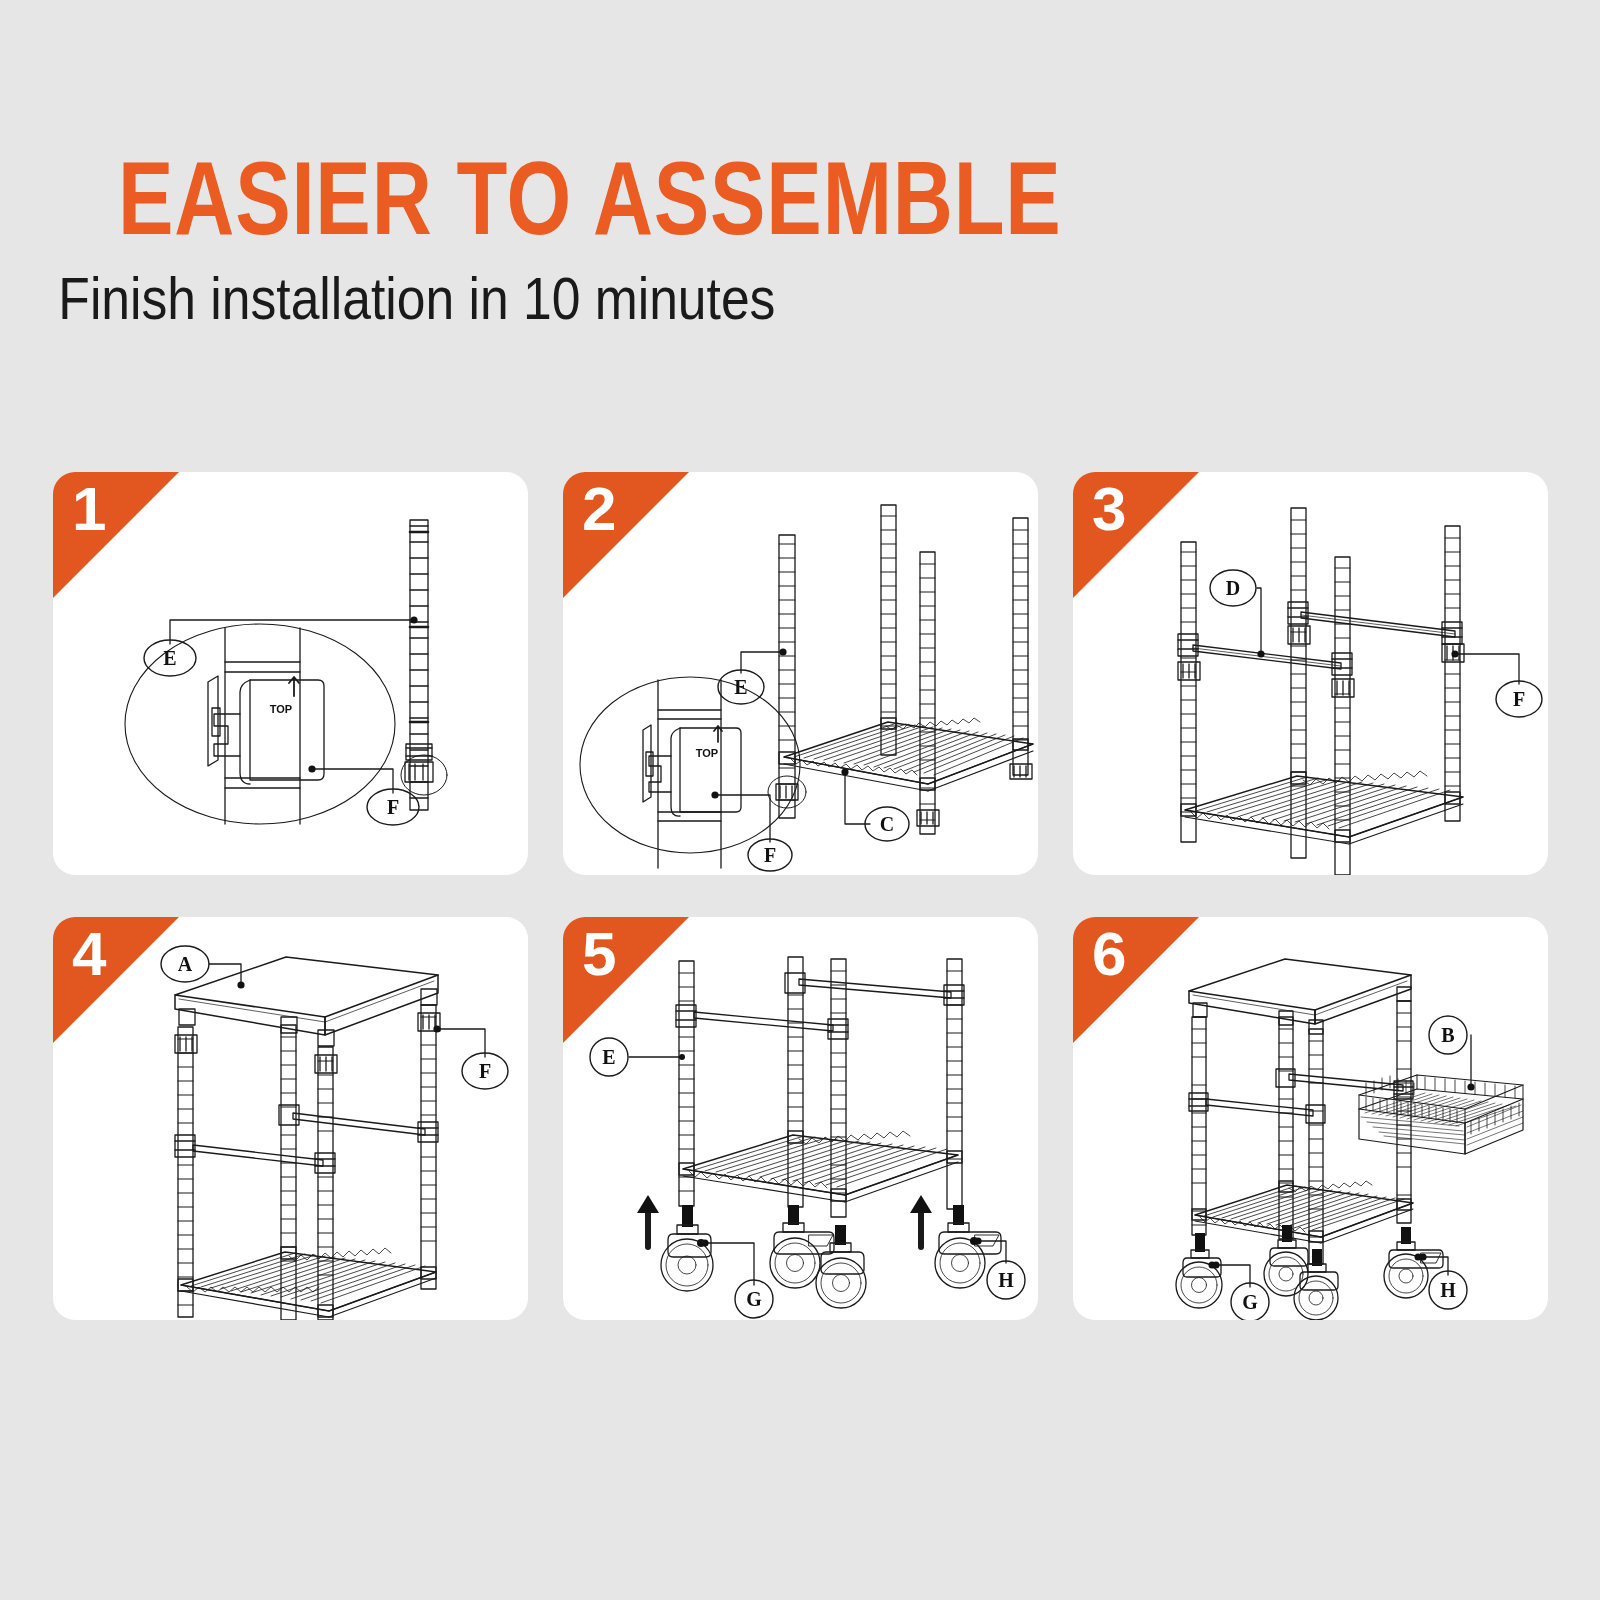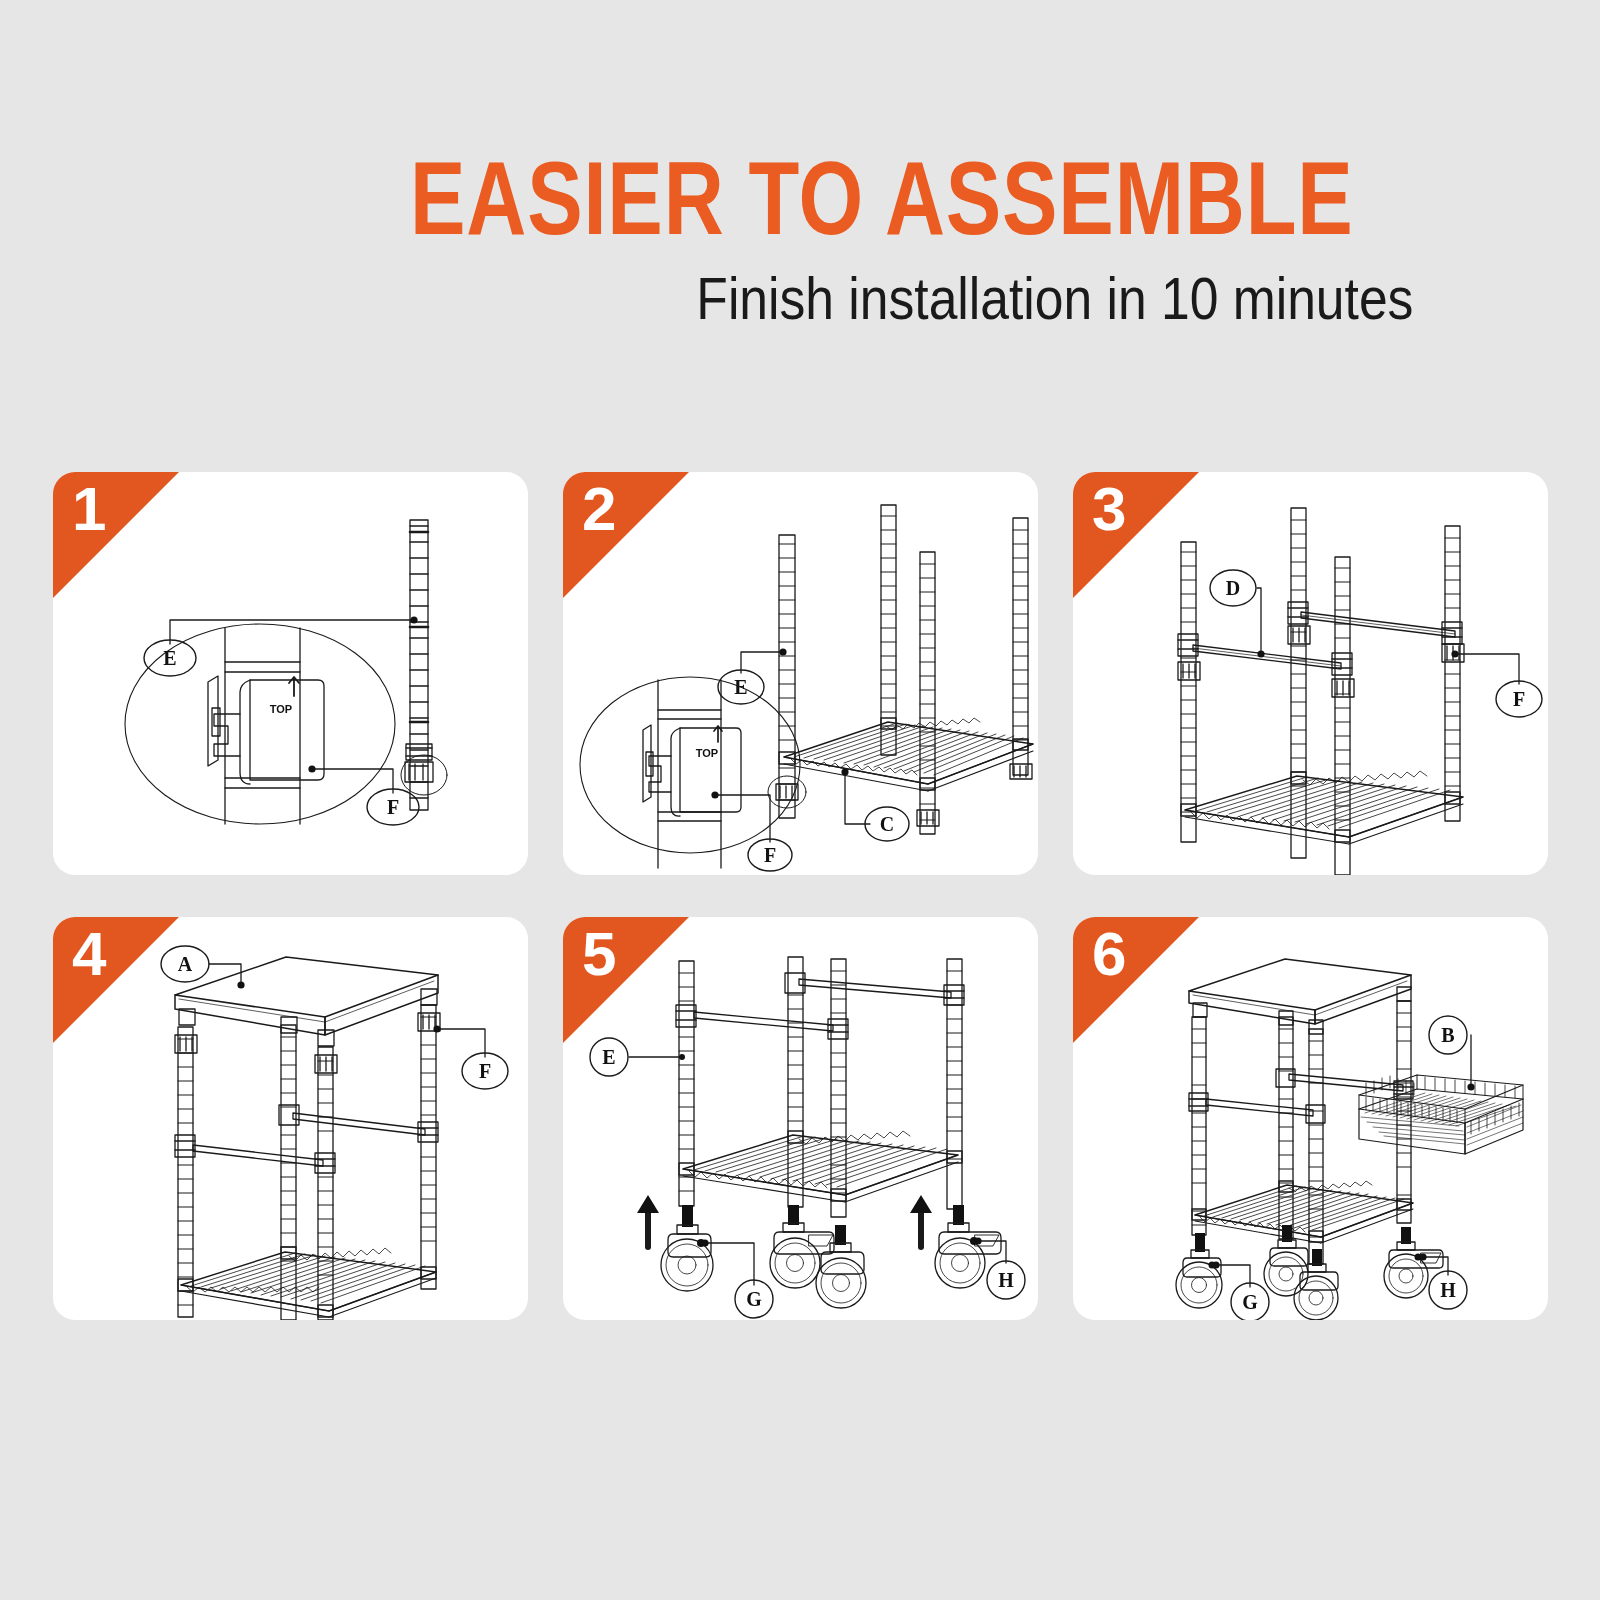--- a/index.html
+++ b/index.html
@@ -6,21 +6,21 @@
   body{
     width:1600px;height:1600px;
     background:#e6e6e6;
     font-family:"Liberation Sans", sans-serif;
     overflow:hidden;
     position:relative;
   }
   
   #header{
     position:absolute;left:0;top:0;width:1472px;height:430px;
-    display:flex;flex-direction:column;align-items:flex-end;justify-content:flex-start;
+    display:flex;flex-direction:column;align-items:flex-start;justify-content:flex-start;
   }
   #title{
     margin-top:150px;
     font-size:104px;
     line-height:96px;
     font-weight:700;
     letter-spacing:1px;
     color:#ea5c22;
     font-family:"Liberation Sans", sans-serif;
     transform:scaleX(0.80);

